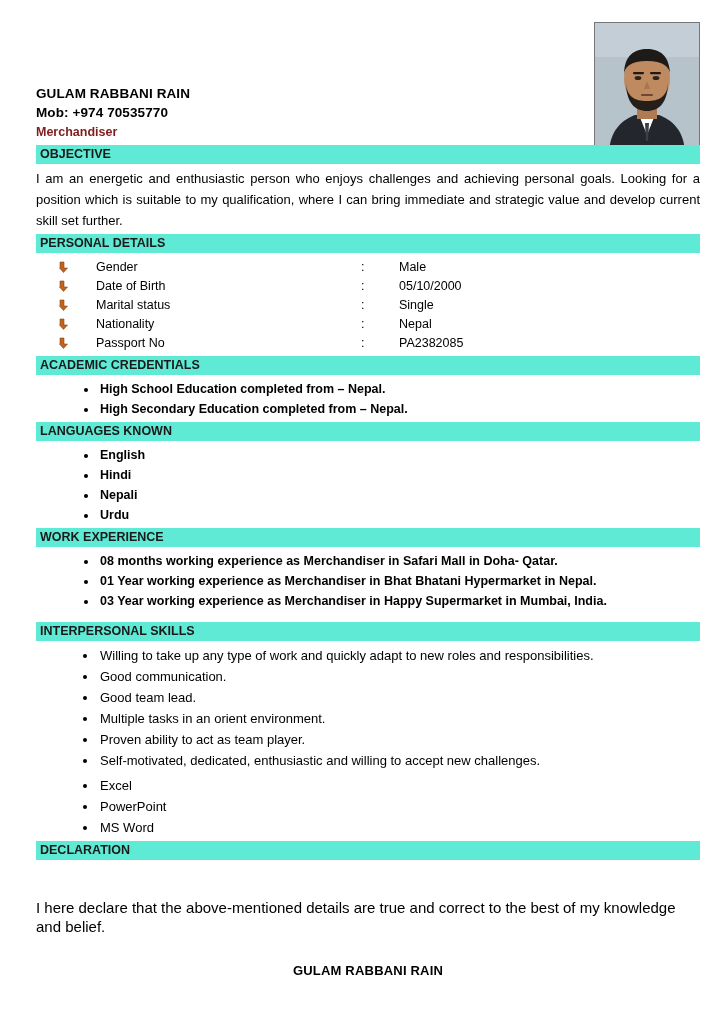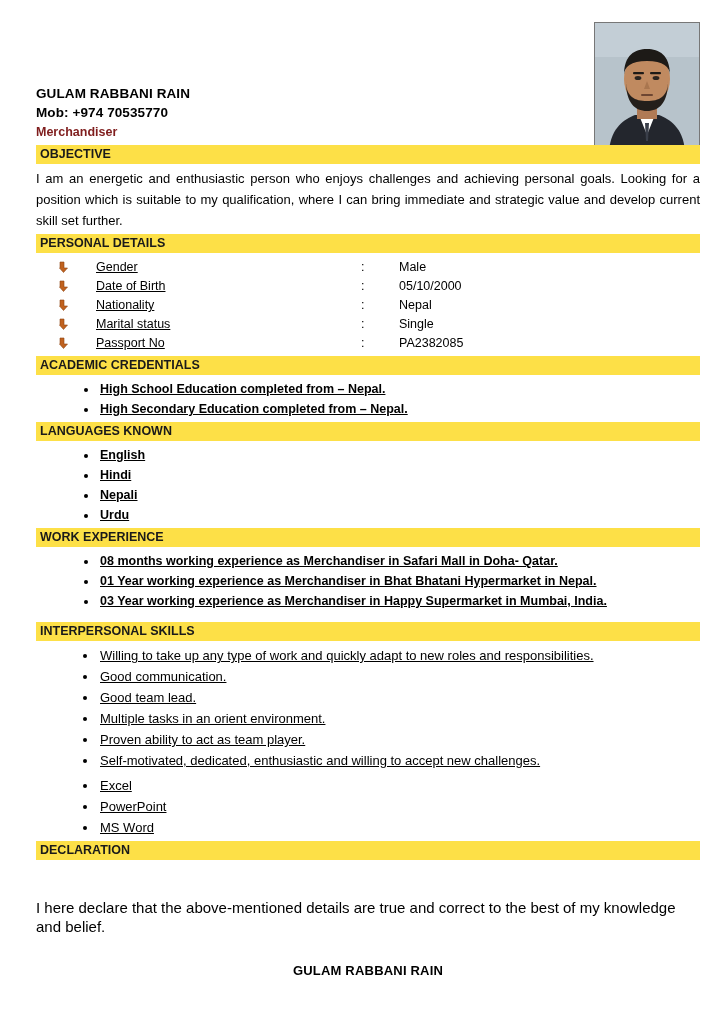--- a/index.html
+++ b/index.html
@@ -55,21 +55,21 @@
   .role {
     font-size: 12.5px;
     font-weight: bold;
     color: #7f1d1d;
     line-height: 19px;
     margin-top: 1px;
   }
 
   
   .bar {
-    background: #fde047;
+    background: #5eead4;
     font-size: 12.5px;
     font-weight: bold;
     color: #1a1a1a;
     padding: 1px 4px 2px 4px;
     line-height: 16px;
     margin-top: 3px;
     box-sizing: border-box;
   }
 
   
@@ -92,38 +92,37 @@
     padding: 0;
     vertical-align: top;
   }
   .det-icon {
     width: 38px;
     padding-left: 22px !important;
     box-sizing: content-box;
     color: #b05a1e;
     font-size: 12px;
   }
-  .det-label { width: 265px; text-decoration: underline; }
+  .det-label { width: 265px; }
   .det-colon { width: 38px; }
 
   
   .arrow {
     display: inline-block;
     width: 12px;
     height: 12px;
     position: relative;
     top: 2px;
   }
 
   
   ul.bl {
     margin: 4px 0 0 0;
     padding-left: 62px;
     list-style: disc;
-    text-decoration: underline;
   }
   ul.bl li {
     font-size: 12.5px;
     line-height: 20px;
     padding-left: 2px;
   }
   ul.bl.bold li { font-weight: bold; }
   ul.bl.reg li { font-weight: normal; font-size: 13px; line-height: 21px; }
 
   .spacer-sm { height: 8px; }
@@ -208,33 +207,33 @@
           <td class="det-label">Date of Birth</td>
           <td class="det-colon">:</td>
           <td>05/10/2000</td>
         </tr>
         <tr>
           <td class="det-icon">
             <svg class="arrow" viewBox="0 0 12 12">
               <path d="M2 1 L6 1 L6 7 L9.5 7 L5.5 11.5 L1.5 7 L2 7 Z" fill="#c0621f" stroke="#8d4413" stroke-width="0.6"></path>
             </svg>
           </td>
+          <td class="det-label">Marital status</td>
+          <td class="det-colon">:</td>
+          <td>Single</td>
+        </tr>
+        <tr>
+          <td class="det-icon">
+            <svg class="arrow" viewBox="0 0 12 12">
+              <path d="M2 1 L6 1 L6 7 L9.5 7 L5.5 11.5 L1.5 7 L2 7 Z" fill="#c0621f" stroke="#8d4413" stroke-width="0.6"></path>
+            </svg>
+          </td>
           <td class="det-label">Nationality</td>
           <td class="det-colon">:</td>
           <td>Nepal</td>
-        </tr>
-        <tr>
-          <td class="det-icon">
-            <svg class="arrow" viewBox="0 0 12 12">
-              <path d="M2 1 L6 1 L6 7 L9.5 7 L5.5 11.5 L1.5 7 L2 7 Z" fill="#c0621f" stroke="#8d4413" stroke-width="0.6"></path>
-            </svg>
-          </td>
-          <td class="det-label">Marital status</td>
-          <td class="det-colon">:</td>
-          <td>Single</td>
         </tr>
         <tr>
           <td class="det-icon">
             <svg class="arrow" viewBox="0 0 12 12">
               <path d="M2 1 L6 1 L6 7 L9.5 7 L5.5 11.5 L1.5 7 L2 7 Z" fill="#c0621f" stroke="#8d4413" stroke-width="0.6"></path>
             </svg>
           </td>
           <td class="det-label">Passport No</td>
           <td class="det-colon">:</td>
           <td>PA2382085</td>

